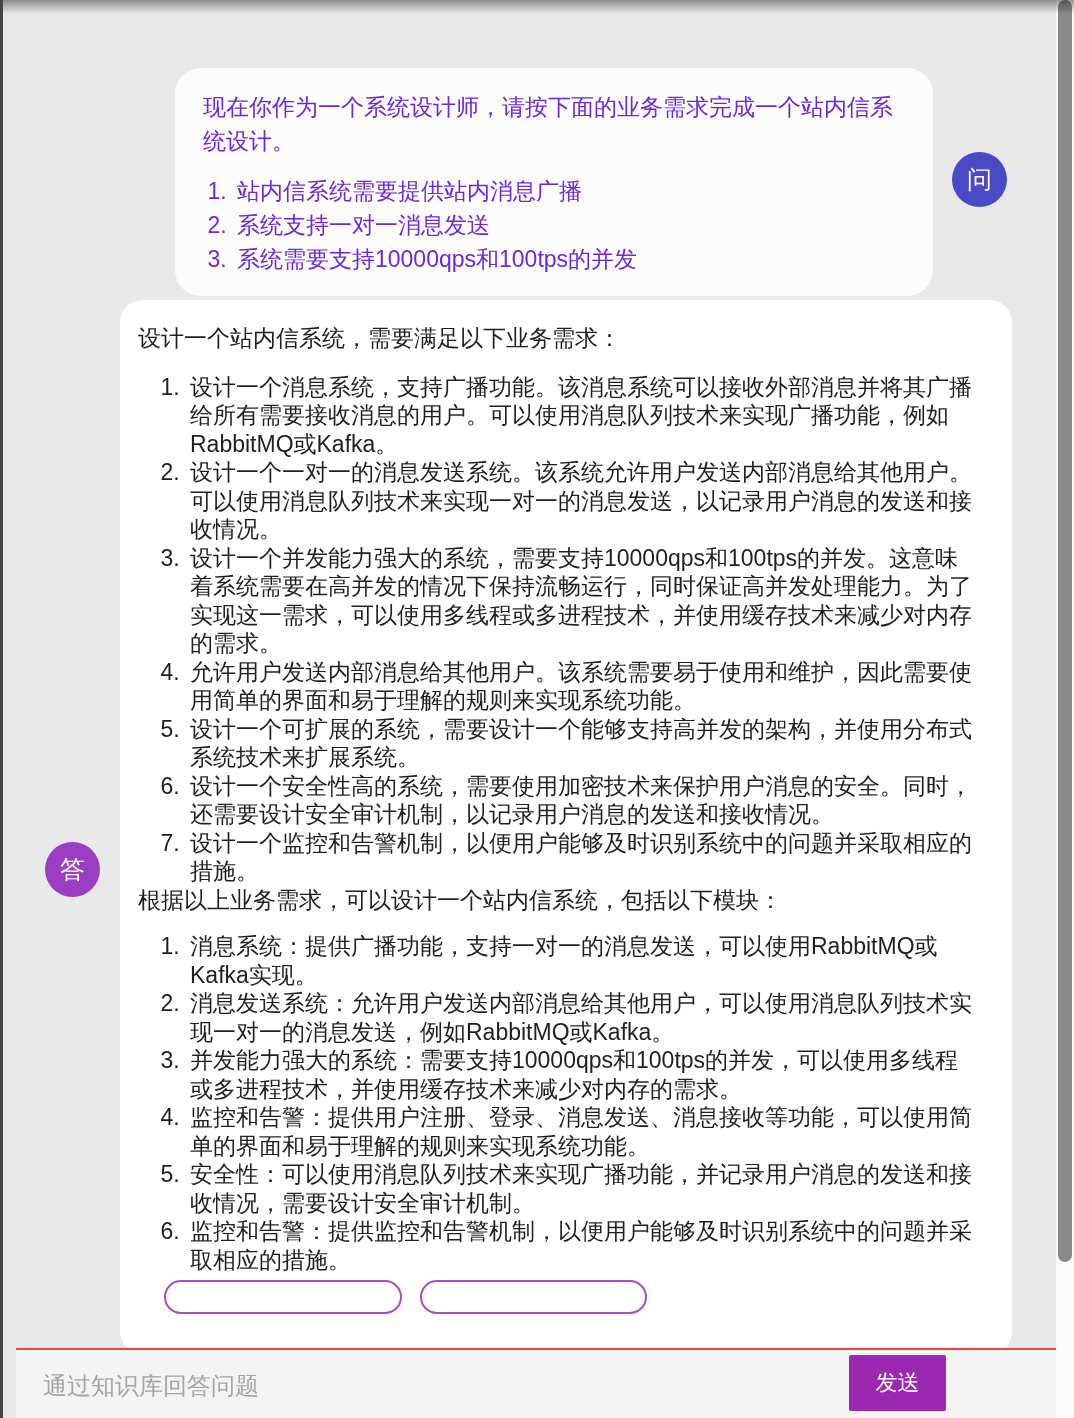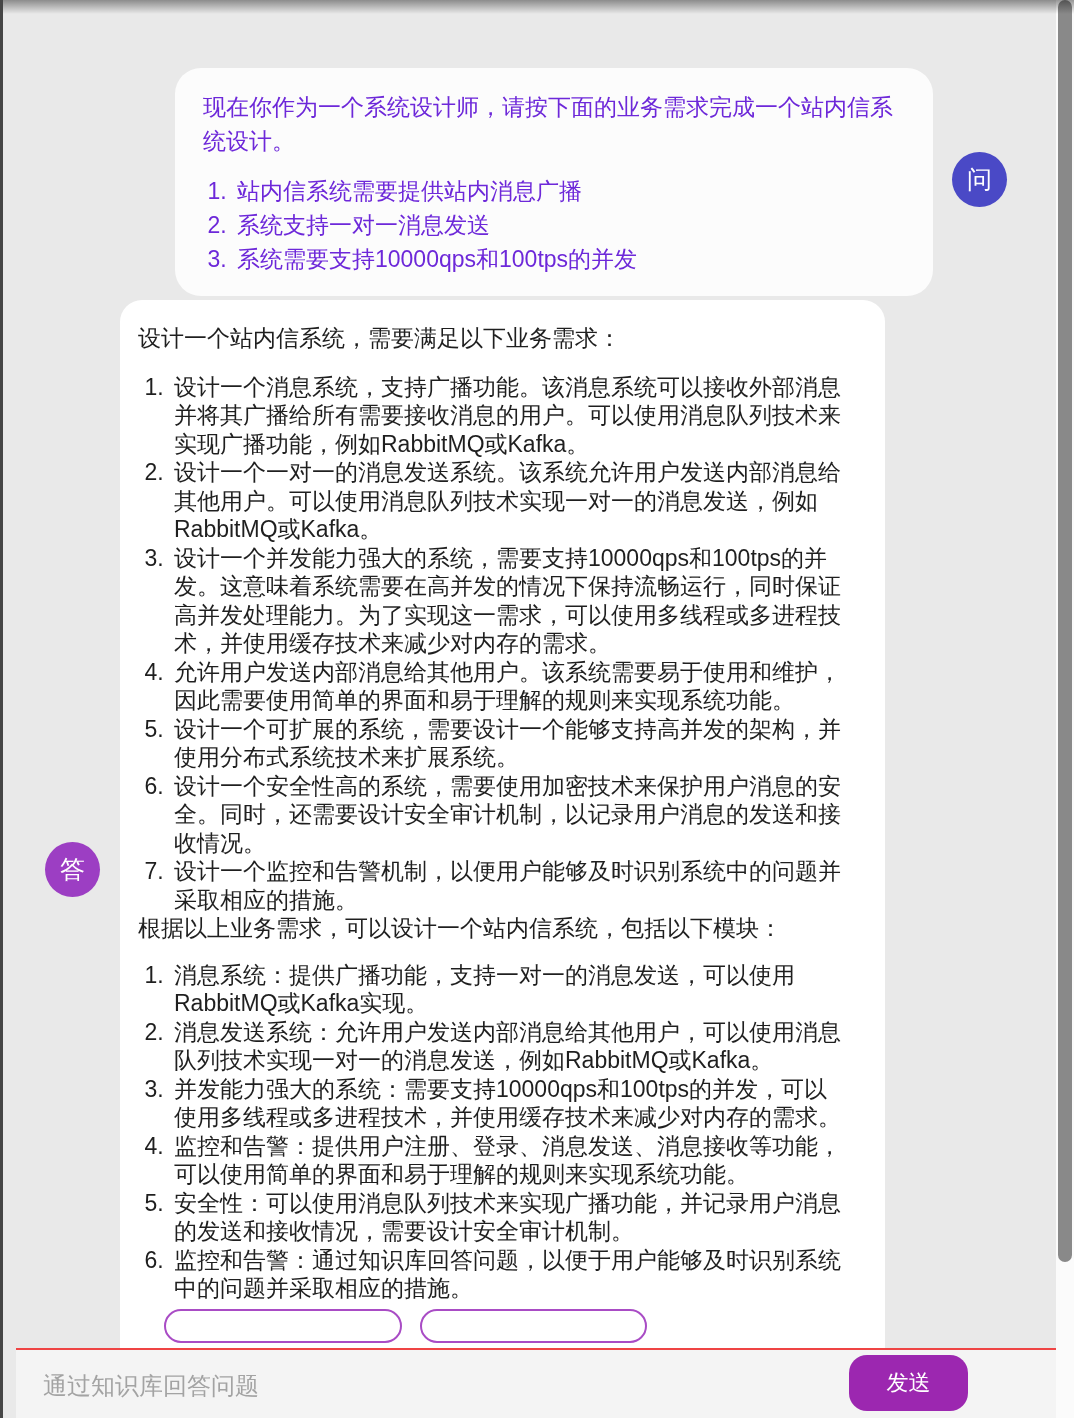--- a/index.html
+++ b/index.html
@@ -28,32 +28,32 @@
   .badge{
     position:absolute;width:55px;height:55px;border-radius:50%;
     color:#fff;font-size:25px;
     display:flex;align-items:center;justify-content:center;
     user-select:none;
   }
   .badge-q{left:952px;top:152px;background:#4a49c6;}
   .badge-a{left:45px;top:842px;background:#9c3ec3;}
   
   .a-bubble{
-    position:absolute;left:120px;top:300px;width:765px;
+    position:absolute;left:120px;top:300px;width:892px;
     box-sizing:border-box;
     background:#ffffff;border-radius:22px;
     padding:24px 40px 40px 18px;
     font-size:23px;line-height:28.5px;color:#1f1f1f;
     z-index:1;
   }
   .a-bubble p{margin:0;}
   .a-bubble p.intro{margin:0 0 20px 0;}
   .a-bubble ol{margin:0;padding:0 0 0 32px;}
   .a-bubble ol.mod{margin-top:18px;}
-  .a-bubble li{padding-left:4px;}
+  .a-bubble li{padding-left:4px;margin-left:16px;}
   
   .chips{display:flex;gap:18px;margin:6px 0 0 26px;}
   .chip{
     height:34px;border:2px solid #a94cc5;border-radius:18px;
     background:transparent;box-sizing:border-box;
     color:#8b2fb0;font-size:15px;
   }
   .chip-1{width:238px;}
   .chip-2{width:227px;}
   
@@ -63,22 +63,22 @@
     box-sizing:border-box;z-index:5;
   }
   .composer input{
     position:absolute;left:25px;top:17px;width:720px;height:36px;
     background:transparent;border:none;outline:none;
     font-family:"Liberation Sans","DejaVu Sans",sans-serif;
     font-size:24px;color:#333;
   }
   .composer input::placeholder{color:#a3a3a3;opacity:1;}
   .send-btn{
-    position:absolute;left:833px;top:5px;width:119px;height:56px;
-    background:#9c27b0;border:none;border-radius:18px;
+    position:absolute;left:833px;top:5px;width:97px;height:56px;
+    background:#9c27b0;border:none;border-radius:2px;
     color:#ffffff;font-size:22px;
     font-family:"Liberation Sans","DejaVu Sans",sans-serif;
     cursor:pointer;
   }
   
   .scroll-track{
     position:absolute;right:0;top:0;width:18px;height:1418px;
     background:#fbfbfb;z-index:6;
   }
   .scroll-thumb{
@@ -108,35 +108,35 @@
       <li>系统支持一对一消息发送</li>
       <li>系统需要支持10000qps和100tps的并发</li>
     </ol>
   </div>
   <div class="badge badge-q">问</div>
 
   <div class="a-bubble">
     <p class="intro">设计一个站内信系统，需要满足以下业务需求：</p>
     <ol class="req">
       <li>设计一个消息系统，支持广播功能。该消息系统可以接收外部消息并将其广播给所有需要接收消息的用户。可以使用消息队列技术来实现广播功能，例如RabbitMQ或Kafka。</li>
-      <li>设计一个一对一的消息发送系统。该系统允许用户发送内部消息给其他用户。可以使用消息队列技术实现一对一的消息发送，例如RabbitMQ或Kafka。</li>
+      <li>设计一个一对一的消息发送系统。该系统允许用户发送内部消息给其他用户。可以使用消息队列技术来实现一对一的消息发送，以记录用户消息的发送和接收情况。</li>
       <li>设计一个并发能力强大的系统，需要支持10000qps和100tps的并发。这意味着系统需要在高并发的情况下保持流畅运行，同时保证高并发处理能力。为了实现这一需求，可以使用多线程或多进程技术，并使用缓存技术来减少对内存的需求。</li>
       <li>允许用户发送内部消息给其他用户。该系统需要易于使用和维护，因此需要使用简单的界面和易于理解的规则来实现系统功能。</li>
       <li>设计一个可扩展的系统，需要设计一个能够支持高并发的架构，并使用分布式系统技术来扩展系统。</li>
       <li>设计一个安全性高的系统，需要使用加密技术来保护用户消息的安全。同时，还需要设计安全审计机制，以记录用户消息的发送和接收情况。</li>
       <li>设计一个监控和告警机制，以便用户能够及时识别系统中的问题并采取相应的措施。</li>
     </ol>
     <p class="middle">根据以上业务需求，可以设计一个站内信系统，包括以下模块：</p>
     <ol class="mod">
       <li>消息系统：提供广播功能，支持一对一的消息发送，可以使用RabbitMQ或Kafka实现。</li>
       <li>消息发送系统：允许用户发送内部消息给其他用户，可以使用消息队列技术实现一对一的消息发送，例如RabbitMQ或Kafka。</li>
       <li>并发能力强大的系统：需要支持10000qps和100tps的并发，可以使用多线程或多进程技术，并使用缓存技术来减少对内存的需求。</li>
       <li>监控和告警：提供用户注册、登录、消息发送、消息接收等功能，可以使用简单的界面和易于理解的规则来实现系统功能。</li>
       <li>安全性：可以使用消息队列技术来实现广播功能，并记录用户消息的发送和接收情况，需要设计安全审计机制。</li>
-      <li>监控和告警：通过知识库回答问题，以便于用户能够及时识别系统中的问题并采取相应的措施。</li>
+      <li>监控和告警：提供监控和告警机制，以便用户能够及时识别系统中的问题并采取相应的措施。</li>
     </ol>
     <div class="chips">
       <button class="chip chip-1"></button>
       <button class="chip chip-2"></button>
     </div>
   </div>
   <div class="badge badge-a">答</div>
 
   <div class="composer">
     <input type="text" placeholder="通过知识库回答问题" style="">

